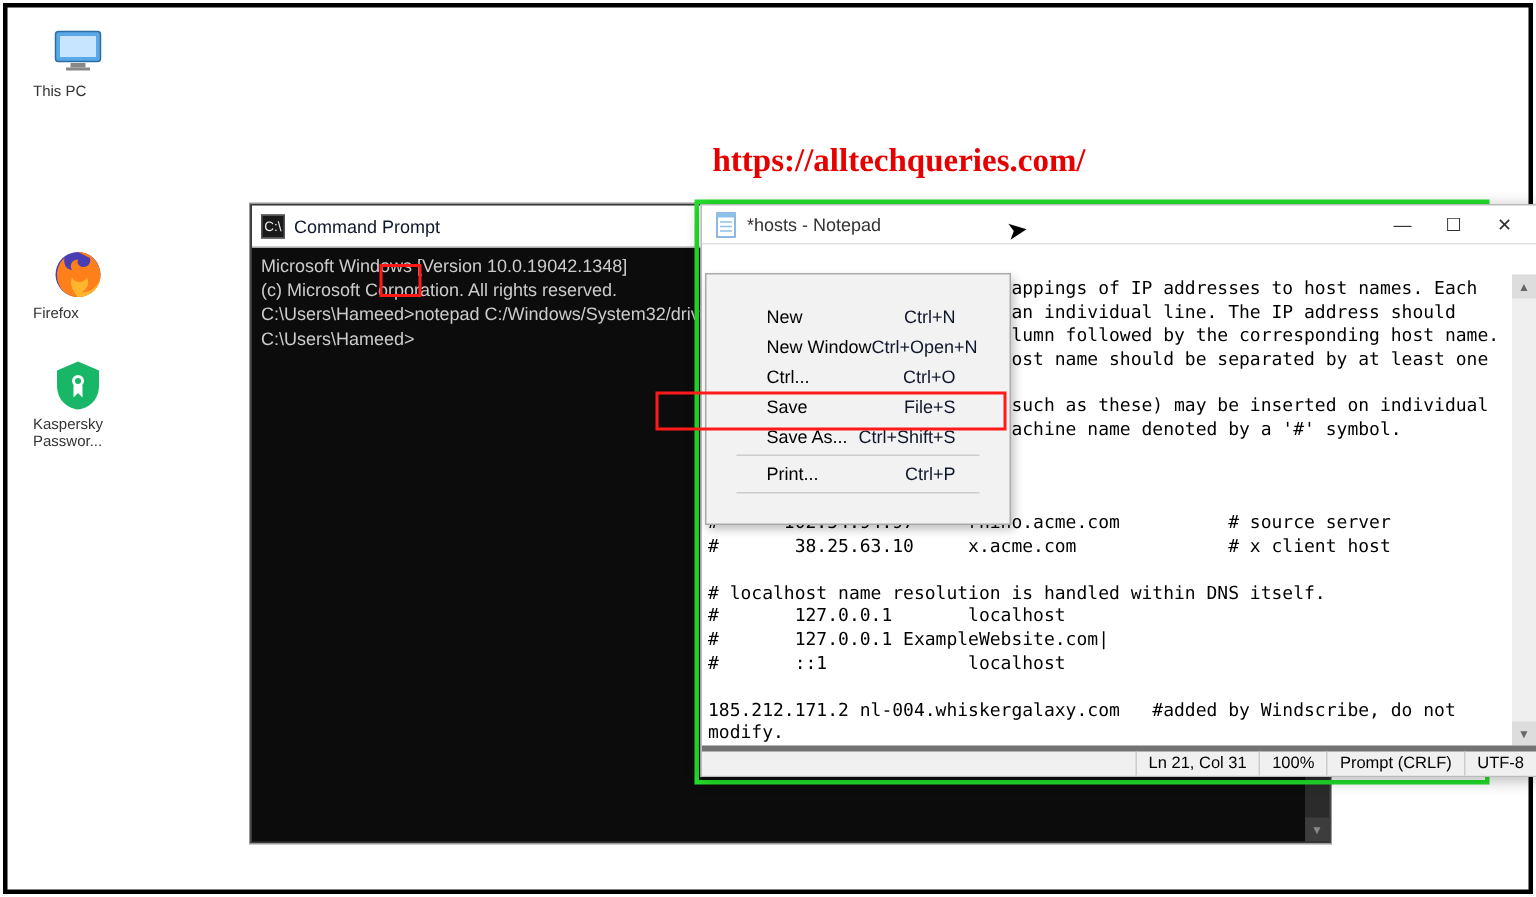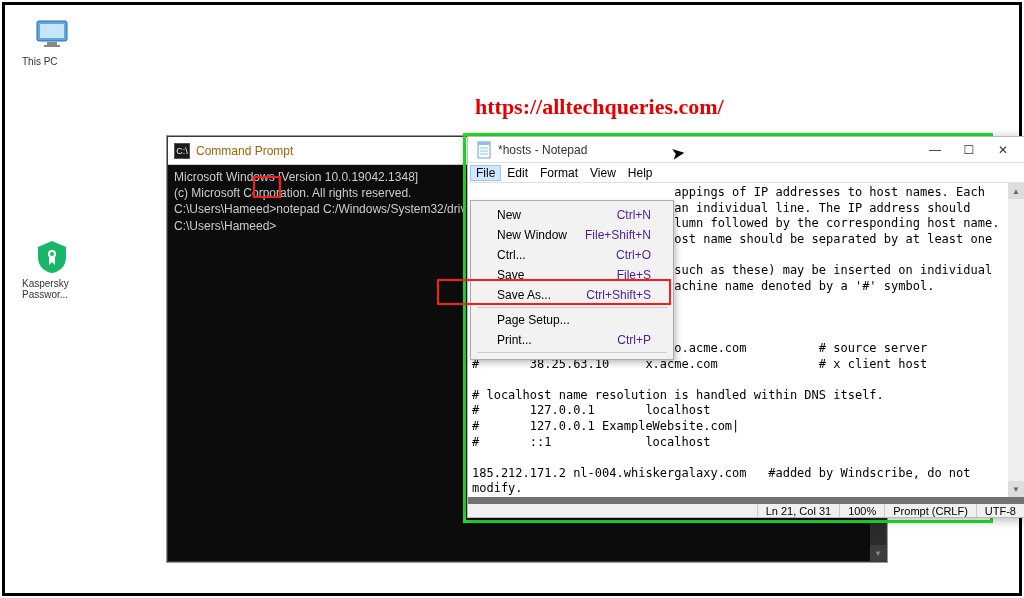--- a/index.html
+++ b/index.html
@@ -13,21 +13,21 @@
   .url-banner { position: absolute; top: 48px; left: 470px; font-size: 22px;
     font-weight: bold; color: #e60000; font-family: Georgia, "Times New Roman", serif; margin-top: 41px; }
 
   
   .cmd-window { position: absolute; top: 131px; left: 162px; width: 720px; height: 426px;
     background: #0c0c0c; border: 1px solid #3a3a3a; box-shadow: 0 0 0 1px rgba(0,0,0,.4); }
   .cmd-titlebar { height: 28px; background: #fff; display: flex; align-items: center;
     padding: 0 6px; border-bottom: 1px solid #ccc; }
   .cmd-titlebar .cmd-ico { width: 16px; height: 16px; background: #1a1a1a; border: 1px solid #555;
     display: flex; align-items: center; justify-content: center; font-size: 9px; color: #eee; margin-right: 6px; }
-  .cmd-title { font-size: 12px; color: #a16207; }
+  .cmd-title { font-size: 12px; color: #0f172a; }
   .cmd-body { padding: 4px 6px; font-family: Consolas, monospace; font-size: 12px;
     color: #cccccc; line-height: 1.35; white-space: pre; }
   .cmd-line { display: block; }
   .red-box-cmd { position: absolute; top: 39px; left: 85px; width: 28px; height: 22px; border: 2px solid #ff1a1a; }
 
   
   .cmd-scrollbar { position: absolute; right: 0; top: 28px; bottom: 0; width: 16px; background: #2b2b2b; }
   .cmd-scrollbar .btn { height: 16px; background: #3d3d3d; display:flex; align-items:center;
     justify-content:center; font-size:8px; color:#888; }
   .cmd-scrollbar .track { position: absolute; top: 16px; bottom: 16px; left: 0; right: 0; background: #2b2b2b; }
@@ -42,35 +42,35 @@
     border-bottom: 1px solid #e0e0e0; }
   .np-ico { width: 18px; height: 18px; margin: 0 4px; }
   .np-title { font-size: 12px; color: #333; flex: 1; }
   .np-winbtn { width: 34px; height: 22px; display: flex; align-items: center; justify-content: center;
     font-size: 12px; font-family: "Segoe UI Symbol", sans-serif; color: #333; cursor: pointer; }
   .np-menubar { height: 20px; display: flex; align-items: center; padding: 0 2px;
     font-size: 12px; border-bottom: 1px solid #e0e0e0; }
   .np-menubar span { padding: 1px 6px; cursor: pointer; }
   .np-menubar span.active { background: #cde8ff; border: 1px solid #99c9eb; padding: 0px 5px; }
   .np-statusbar { position: absolute; bottom: 0; left: 0; right: 0; height: 20px;
-    display: flex; font-size: 11px; border-top: 7px solid #737373; background: #f0f0f0; }
+    display: flex; font-size: 11px; border-top: 4px solid #737373; background: #f0f0f0; }
   .np-statusbar div { border-left: 1px solid #ccc; padding: 2px 8px; display: flex; align-items: center; }
   .np-statusbar .spacer { flex: 1; border-left: none; }
   .np-body { position: absolute; top: 46px; left: 0; right: 16px; bottom: 20px; overflow: hidden;
     font-family: Consolas, monospace; font-size: 12px; color: #000; white-space: pre; padding: 2px 4px; line-height: 1.3; }
   .np-scrollbar-v { position: absolute; right: 0; top: 46px; bottom: 20px; width: 16px; background: #efefef; }
   .np-scrollbar-v .btn { height: 16px; background: #ddd; display:flex; align-items:center; justify-content:center; font-size:8px; color:#666; }
   .np-scrollbar-v .bot { position:absolute; bottom:0; left:0; right:0; }
 
   
-  .dropdown { position: absolute; top: 63px; left: 2px; width: 204px; background: #f2f2f2;
-    border: 1px solid #aaa; box-shadow: 2px 3px 6px rgba(0,0,0,.25); z-index: 10; font-size: 12px; padding: 4px; }
+  .dropdown { position: absolute; top: 45px; left: 2px; width: 204px; background: #f2f2f2;
+    border: 1px solid #aaa; box-shadow: 2px 3px 6px rgba(0,0,0,.25); z-index: 10; font-size: 12px; padding: 18px; }
   .dd-item { display: flex; justify-content: space-between; padding: 3px 18px 3px 22px; cursor: pointer; white-space: nowrap; }
   .dd-sep { height: 0; border-top: 1px solid #ccc; margin: 2px 2px; }
-  .dd-shortcut { color: #4c1d95; }
+  .dd-shortcut { color: #0f172a; }
   .red-box-menu { position: absolute; top: 78px; left: -34px; width: 234px; height: 26px;
     border: 2px solid #ff1a1a; pointer-events: none; z-index: 11; }
 
   .cursor { position: absolute; top: 138px; left: 666px; z-index: 20;
     font-size: 17px; color: #000; transform: rotate(-8deg); pointer-events:none; }
 </style>
 </head>
 <body>
 
 <div class="frame">
@@ -81,20 +81,30 @@
           <rect x="3" y="4" width="30" height="20" rx="2" fill="#5aa9e6" stroke="#2d6ca2"></rect>
           <rect x="6" y="7" width="24" height="14" fill="#c7e5ff"></rect>
           <rect x="13" y="25" width="10" height="3" fill="#888"></rect>
           <rect x="10" y="28" width="16" height="2" fill="#888"></rect>
         </svg>
     </div>
     <div class="label">This PC</div>
   </div>
 
 
+  <div class="desktop-icon" style="top:160px;">
+    <div class="icon">
+      <svg viewBox="0 0 36 36">
+          <circle cx="18" cy="18" r="15" fill="#4a3eb5"></circle>
+          <path d="M18 3 C28 3 33 12 33 18 C33 28 25 33 18 33 C11 33 4 28 4 18 C4 16 5 10 9 7 C8 12 11 15 14 15 C12 12 14 8 18 8 C17 11 19 13 22 13 C24 13 27 11 26 7 Z" fill="#ff7f1a"></path>
+          <path d="M18 33 C25 33 33 28 33 18 C33 24 28 30 20 30 C24 28 26 24 24 20 C22 24 16 24 14 20 C12 24 15 30 18 33 Z" fill="#ffb62e"></path>
+        </svg>
+    </div>
+    <div class="label">Firefox</div>
+  </div>
 
   <div class="desktop-icon" style="top:234px;">
     <div class="icon">
       <svg viewBox="0 0 36 36">
           <path d="M18 2 L32 8 L32 18 C32 27 26 33 18 34 C10 33 4 27 4 18 L4 8 Z" fill="#18b768"></path>
           <circle cx="18" cy="15" r="4" fill="#fff"></circle>
           <circle cx="18" cy="15" r="2" fill="#18b768"></circle>
           <path d="M15 18 L15 26 L18 23 L21 26 L21 18 Z" fill="#fff"></path>
         </svg>
     </div>
@@ -129,27 +139,20 @@
             <line x1="4" y1="7" x2="12" y2="7" stroke="#8ec1ea"></line>
             <line x1="4" y1="10" x2="12" y2="10" stroke="#8ec1ea"></line>
             <line x1="4" y1="13" x2="12" y2="13" stroke="#8ec1ea"></line>
           </svg>
       </div>
       <div class="np-title">*hosts - Notepad</div>
       <div class="np-winbtn">—</div>
       <div class="np-winbtn">☐</div>
       <div class="np-winbtn">✕</div>
     </div>
-    <div class="np-menubar">
-      <span class="active">File</span>
-      <span>Edit</span>
-      <span>Format</span>
-      <span>View</span>
-      <span>Help</span>
-    </div>
 
     <div class="np-body">                            appings of IP addresses to host names. Each
                             an individual line. The IP address should
                             lumn followed by the corresponding host name.
                             ost name should be separated by at least one
 
                             such as these) may be inserted on individual
                             achine name denoted by a '#' symbol.
 #
 # For example:
@@ -178,40 +181,36 @@
       <div>UTF-8</div>
     </div>
 
     <div class="dropdown">
       <div class="dd-item">
         <span>New</span>
         <span class="dd-shortcut">Ctrl+N</span>
       </div>
       <div class="dd-item">
         <span>New Window</span>
-        <span class="dd-shortcut">File+Shift+N</span>
+        <span class="dd-shortcut">Ctrl+Open+N</span>
       </div>
       <div class="dd-item">
         <span>Ctrl...</span>
         <span class="dd-shortcut">Ctrl+O</span>
       </div>
       <div class="dd-item">
         <span>Save</span>
         <span class="dd-shortcut">File+S</span>
       </div>
       <div class="dd-item">
         <span>Save As...</span>
         <span class="dd-shortcut">Ctrl+Shift+S</span>
       </div>
       <div class="dd-sep"></div>
       <div class="dd-item">
-        <span>Page Setup...</span>
-        <span class="dd-shortcut"></span>
-      </div>
-      <div class="dd-item">
         <span>Print...</span>
         <span class="dd-shortcut">Ctrl+P</span>
       </div>
       <div class="dd-sep"></div>
       <div class="red-box-menu"></div>
     </div>
   </div>
 
   <div class="cursor">➤</div>
 

